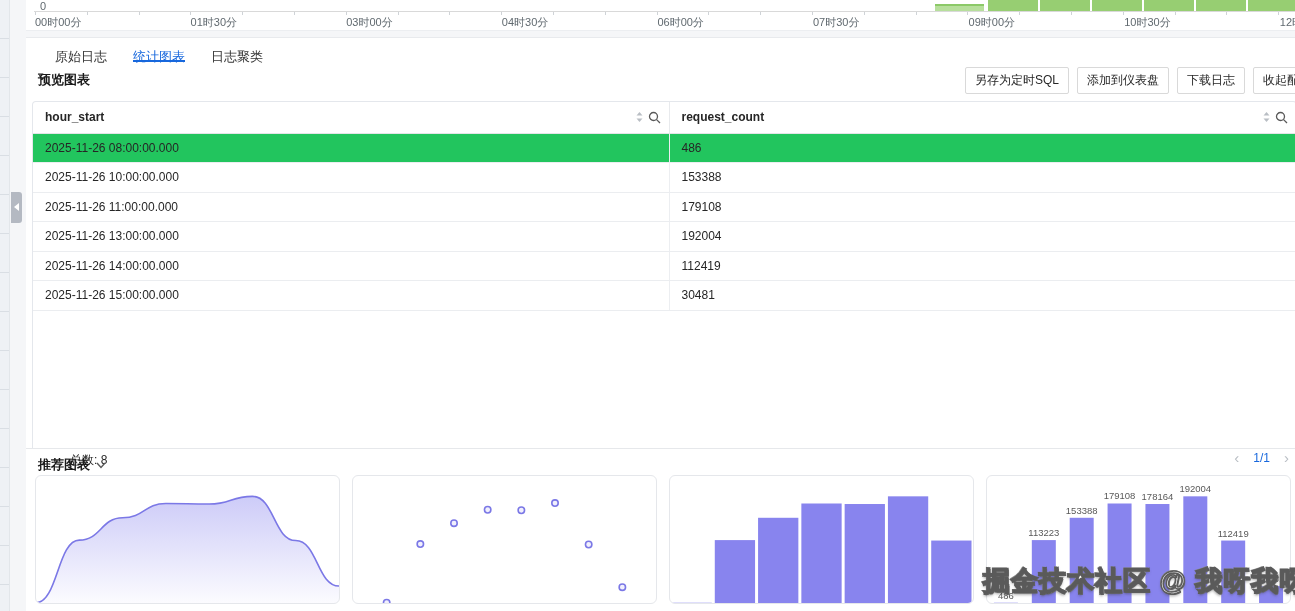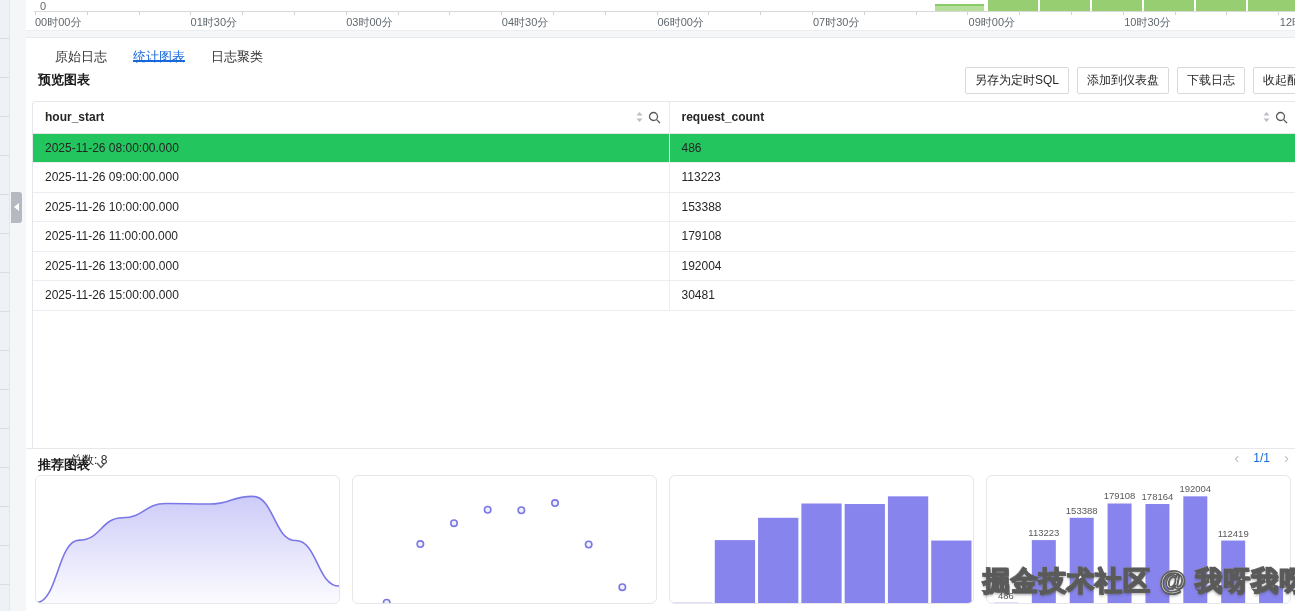--- a/index.html
+++ b/index.html
@@ -182,34 +182,34 @@
             </span>
           </th>
         </tr>
       </thead>
       <tbody id="tbody">
           <tr class="hl">
             <td>2025-11-26 08:00:00.000</td>
             <td>486</td>
           </tr>
           <tr>
-            <td>2025-11-26 09:00:00.000</td>
-            <td>113223</td>
-          </tr>
-          <tr>
             <td>2025-11-26 10:00:00.000</td>
             <td>153388</td>
           </tr>
           <tr>
             <td>2025-11-26 11:00:00.000</td>
             <td>179108</td>
           </tr>
           <tr>
             <td>2025-11-26 13:00:00.000</td>
             <td>192004</td>
+          </tr>
+          <tr>
+            <td>2025-11-26 14:00:00.000</td>
+            <td>112419</td>
           </tr>
           <tr>
             <td>2025-11-26 15:00:00.000</td>
             <td>30481</td>
           </tr>
         </tbody>
     </table>
   </div>
 
   <div class="tbl-footer">

